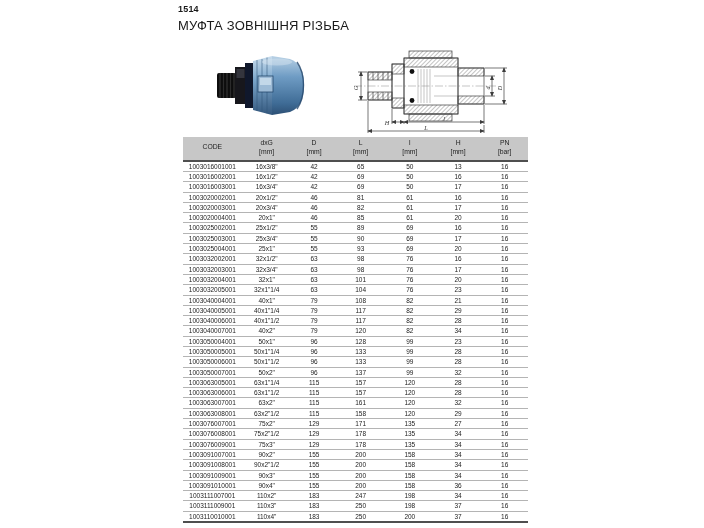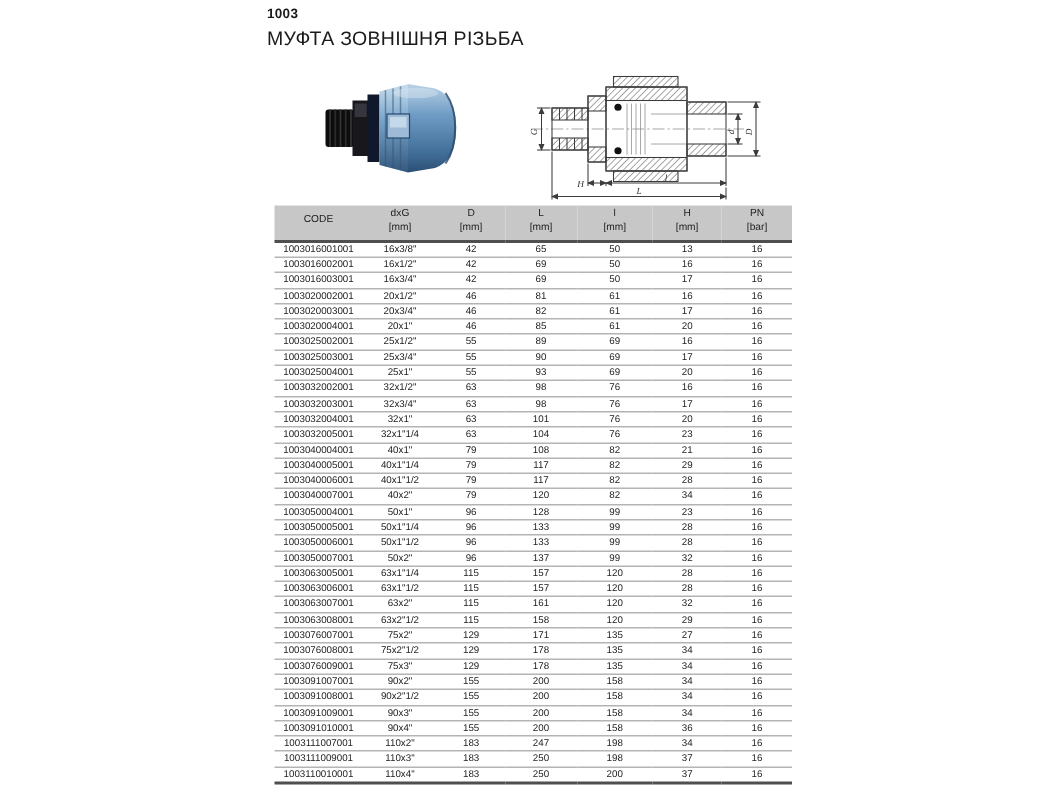--- a/index.html
+++ b/index.html
@@ -23,21 +23,21 @@
     text-align:center;height:9.3px;line-height:9.3px;padding:0;
     border-bottom:1px solid #b4b4b4;color:#222;white-space:nowrap;overflow:hidden;
   }
   table.dims tbody tr:last-child td{border-bottom:2px solid #4f4f4f;}
   col.c-code{width:17%;} col.c-dxg{width:14.5%;} col.c-d{width:13%;}
   col.c-l{width:14%;} col.c-ls{width:14.5%;} col.c-h{width:13.5%;} col.c-pn{width:13.5%;}
 </style>
 </head>
 <body>
 
-<div class="product-code">1003</div>
+<div class="product-code">1514</div>
 <div class="product-title">МУФТА ЗОВНІШНЯ РІЗЬБА</div>
 
 <div class="photo-wrap">
   <svg width="102" height="80" viewBox="0 0 102 80">
     <defs>
       <linearGradient id="bodyGrad" x1="0" y1="0" x2="0" y2="1">
         <stop offset="0" stop-color="#b9d2e6"></stop>
         <stop offset="0.35" stop-color="#6f9cc4"></stop>
         <stop offset="0.8" stop-color="#3f6c96"></stop>
         <stop offset="1" stop-color="#2c4f74"></stop>

